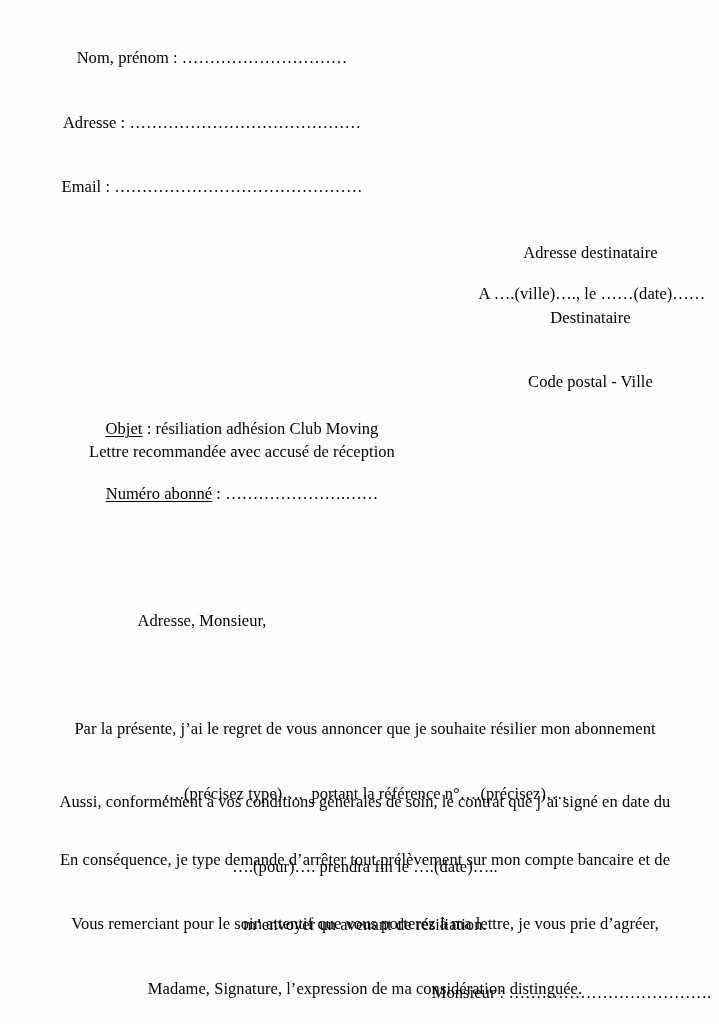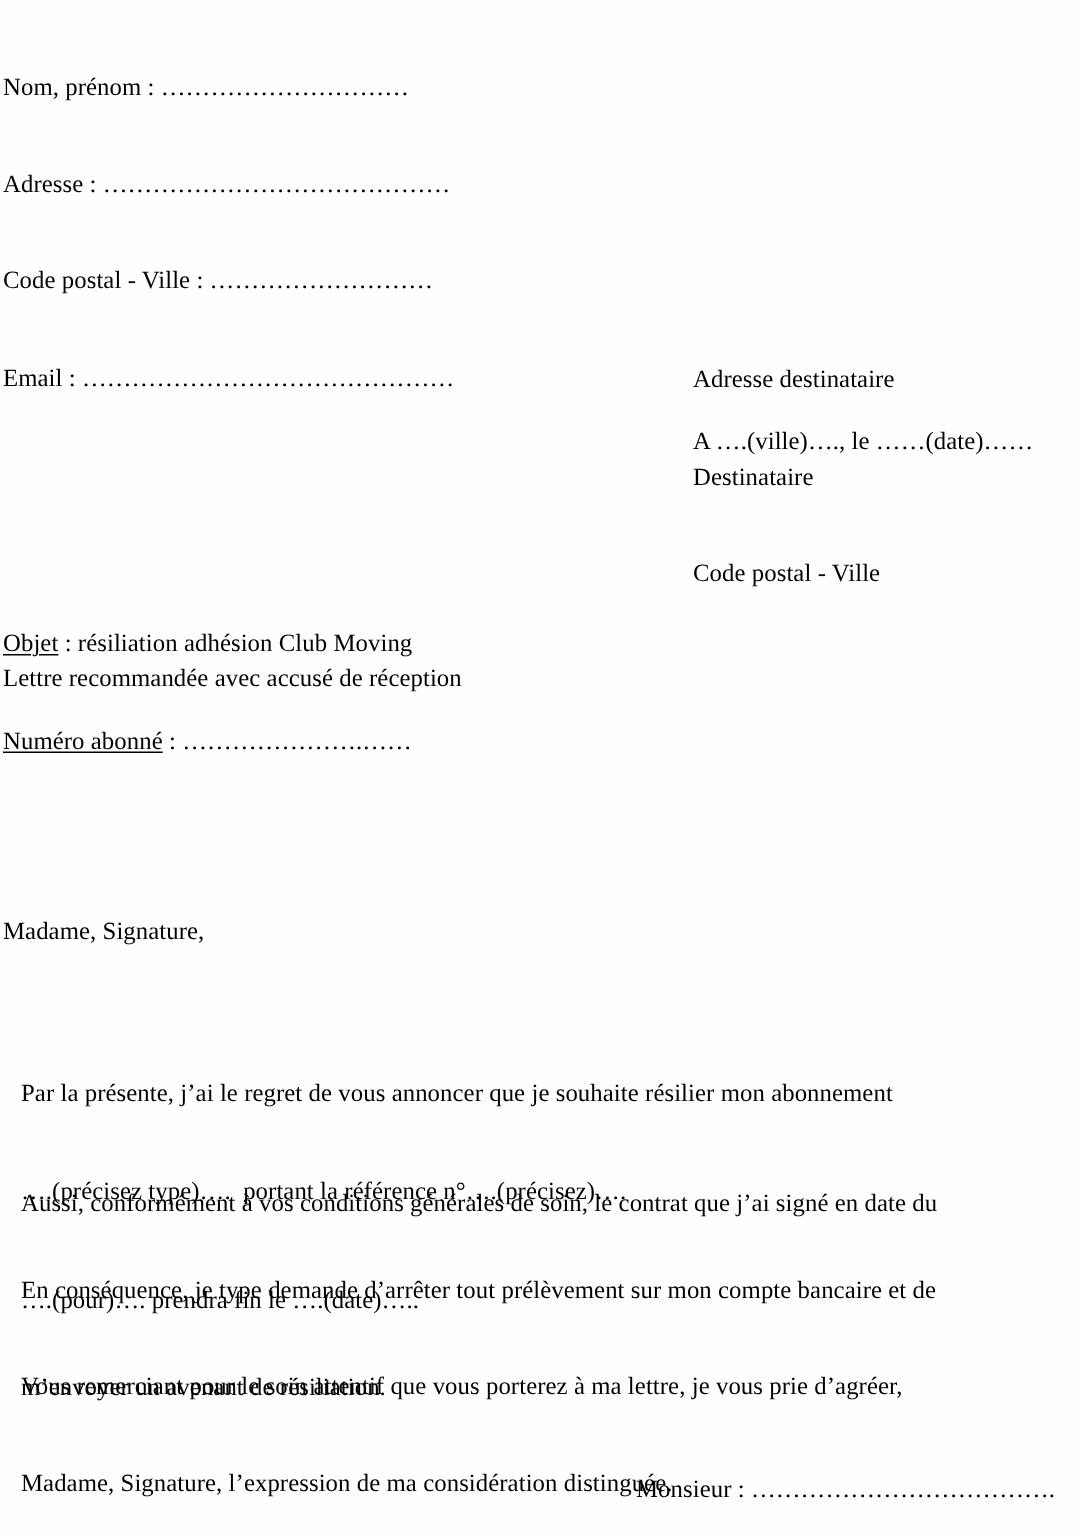--- a/index.html
+++ b/index.html
@@ -19,20 +19,21 @@
     background: #fefefe;
     overflow: hidden;
     margin: 0 auto;
   }
   .blk {
     position: absolute;
     font-size: 16.5px;
     line-height: 21.5px;
     white-space: pre-wrap;
     letter-spacing: 0.05px;
+    text-align: center;
   }
 
   
   #sender-block {
     left: 2px;
     top: 4px;
     width: 420px;
   }
   #sender-block .line {
     display: block;
@@ -114,40 +115,39 @@
   }
 </style>
 </head>
 <body>
 
 <div class="page">
 
   <div class="blk" id="sender-block">
     <span class="line">Nom, prénom : …………………………</span>
     <span class="line">Adresse : ……………………………………</span>
-    <span class="line">Code postal - Ville : ………………………</span>
     <span class="line">Email : ………………………………………</span>
   </div>
 
   <div class="blk" id="recipient-block">
     <span class="line">Adresse destinataire</span>
     <span class="line">Destinataire</span>
     <span class="line">Code postal - Ville</span>
   </div>
 
   <div class="blk" id="place-date-line">A ….(ville)…., le ……(date)……</div>
 
   <div class="blk" id="subject-block">
     <span class="line"><span class="uline">Objet</span><span> : résiliation adhésion Club Moving</span></span>
     <span class="line"><span class="uline">Numéro abonné</span><span> : ………………….……</span></span>
   </div>
 
   <div class="blk" id="registered-notice">Lettre recommandée avec accusé de réception</div>
 
-  <div class="blk" id="salutation">Madame, Signature,</div>
+  <div class="blk" id="salutation">Adresse, Monsieur,</div>
 
   <div class="blk para" id="para-1">
     <span class="line">Par la présente, j’ai le regret de vous annoncer que je souhaite résilier mon abonnement</span>
     <span class="line">….(précisez type)….  portant la référence n°….(précisez)….</span>
   </div>
 
   <div class="blk para" id="para-2">
     <span class="line">Aussi, conformément à vos conditions générales de soin, le contrat que j’ai signé en date du</span>
     <span class="line">….(pour)…. prendra fin le ….(date)…..</span>
   </div>

